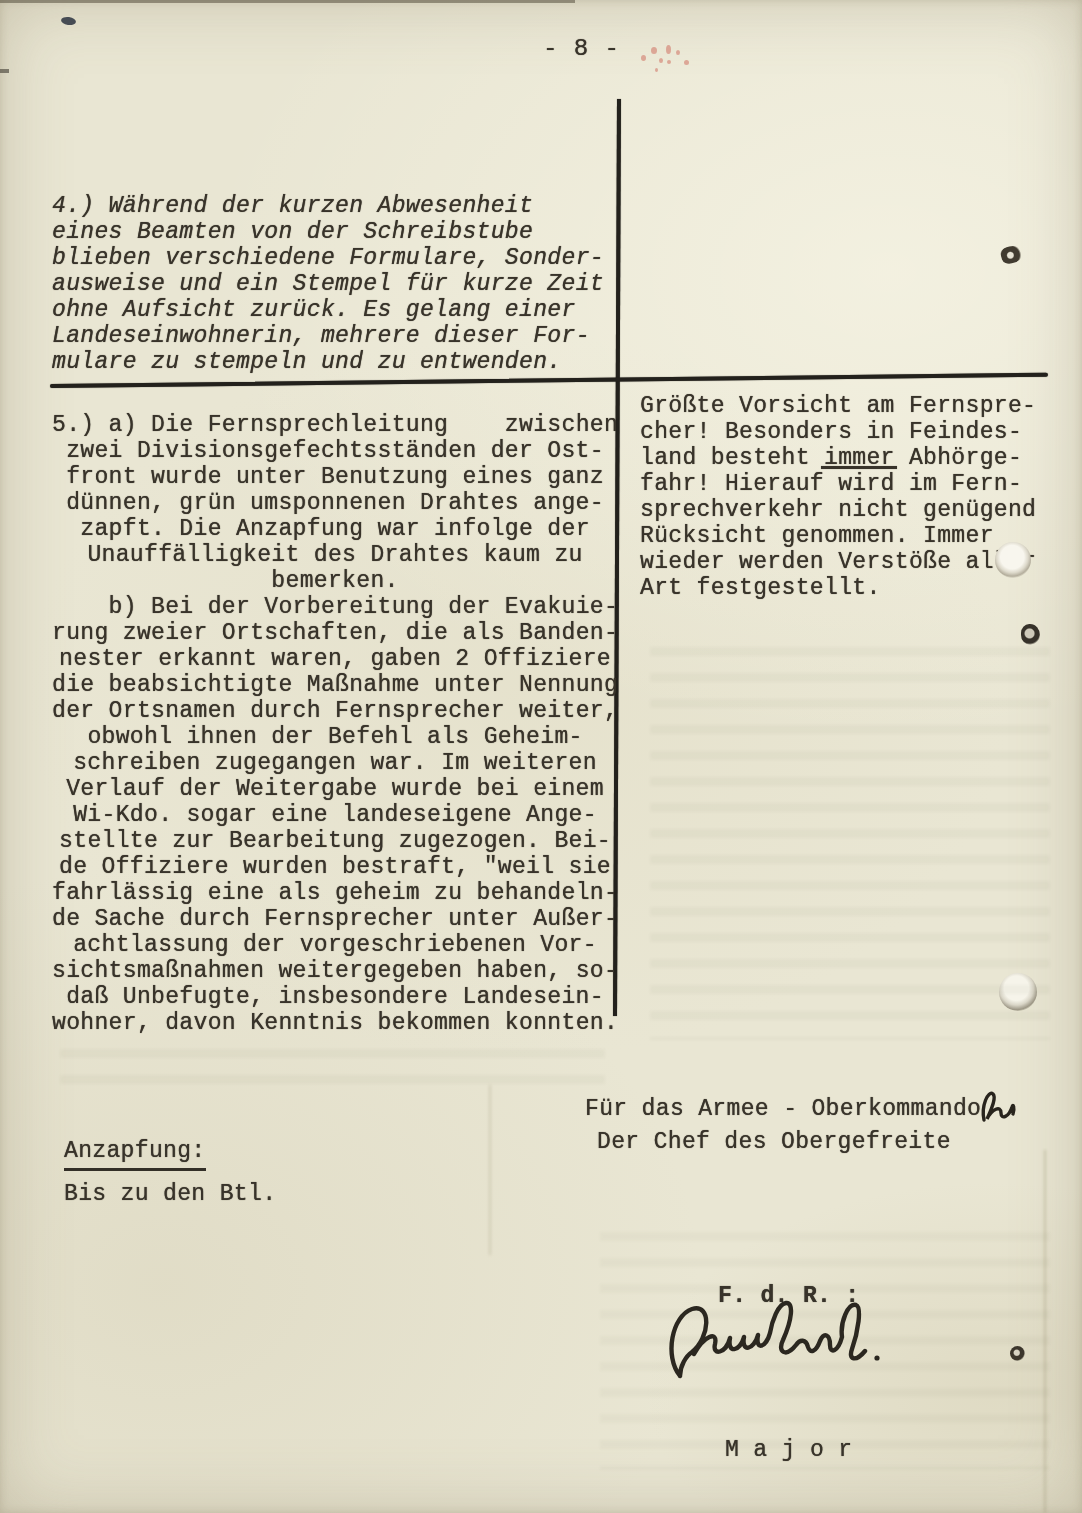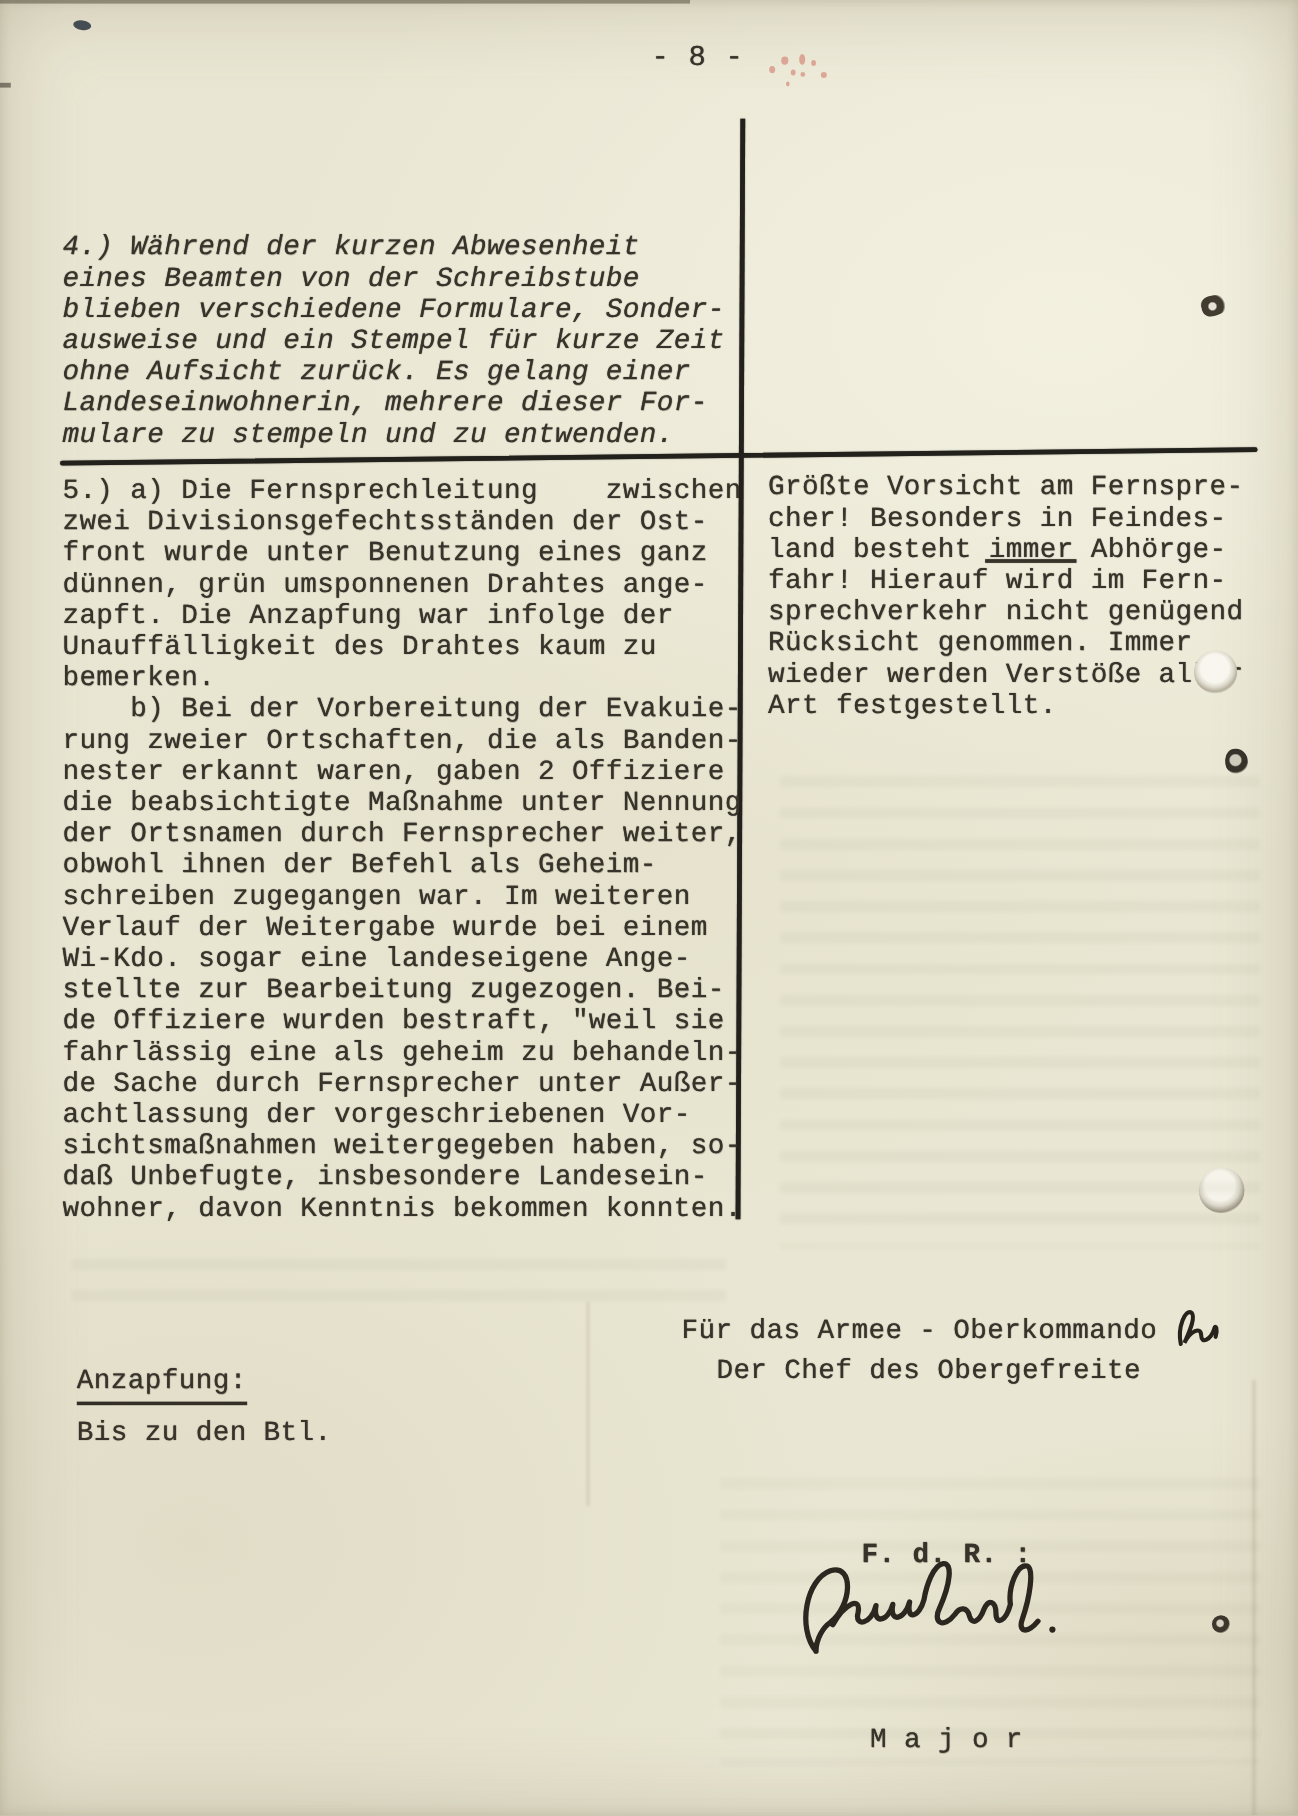--- a/index.html
+++ b/index.html
@@ -17,35 +17,35 @@
   }
   .txt{
     position:absolute; margin:0; white-space:pre;
     font:400 23px/26px "Liberation Mono","DejaVu Sans Mono",monospace;
     letter-spacing:0.35px; color:#38332a;
     text-shadow:0 0 0.9px rgba(52,47,38,0.85), 0.4px 0.4px 0 rgba(52,47,38,0.25);
   }
   .pagenum{position:absolute; left:543px; top:36px; font-size:24px; letter-spacing:1px;}
   .intro{left:52px; top:90px;}
   .item4{left:52px; top:193px;font-style:italic;}
-  .item5{left:52px; top:396px;}
+  .item5{left:52px; top:412px;text-align:center;}
   .note4{left:640px; top:196px;}
   .note5{left:640px; top:393px;}
   .vrule{position:absolute; left:617px; top:99px; width:4px; height:917px;
     background:#23211c; transform:rotate(0.25deg); transform-origin:top left;
     box-shadow:0 0 1px rgba(35,33,28,0.8);}
   .hrule{position:absolute; left:50px; top:384px; width:998px; height:4px;
     background:#23211c; transform:rotate(-0.65deg); transform-origin:left center;
     box-shadow:0 0 1px rgba(35,33,28,0.8); border-radius:2px;}
   .immer-underline{position:absolute; left:821px; top:466px; width:76px; height:3px;
     background:#38332a; box-shadow:0 0 0.8px rgba(52,47,38,0.8);}
   .verteiler{position:absolute; left:64px; top:1138px; padding-bottom:4px;
     border-bottom:3.5px solid #332f27;}
   .verteiler-value{position:absolute; left:64px; top:1181px;}
-  .signoff1{position:absolute; left:568px; top:1096px;}
+  .signoff1{position:absolute; left:585px; top:1096px;}
   .signoff2{position:absolute; left:597px; top:1129px;}
   .signed{position:absolute; left:592px; top:1180px;}
   .fdr{position:absolute; left:718px; top:1283px;font-weight:bold;}
   .rank{position:absolute; left:725px; top:1393px;margin-top:44px;}
   .sig-svg{position:absolute; left:664px; top:1292px;}
   .initials-svg{position:absolute; left:976px; top:1084px;}
   .hole{position:absolute; border-radius:50%;}
   .hole1{left:995px; top:542px; width:36px; height:36px;
     background:radial-gradient(circle at 48% 42%, #f8f6ee 0 42%, #ddd9cb 56%, #b4ae9d 68%, rgba(120,112,92,0) 76%);}
   .hole2{left:999px; top:973px; width:38px; height:38px;

